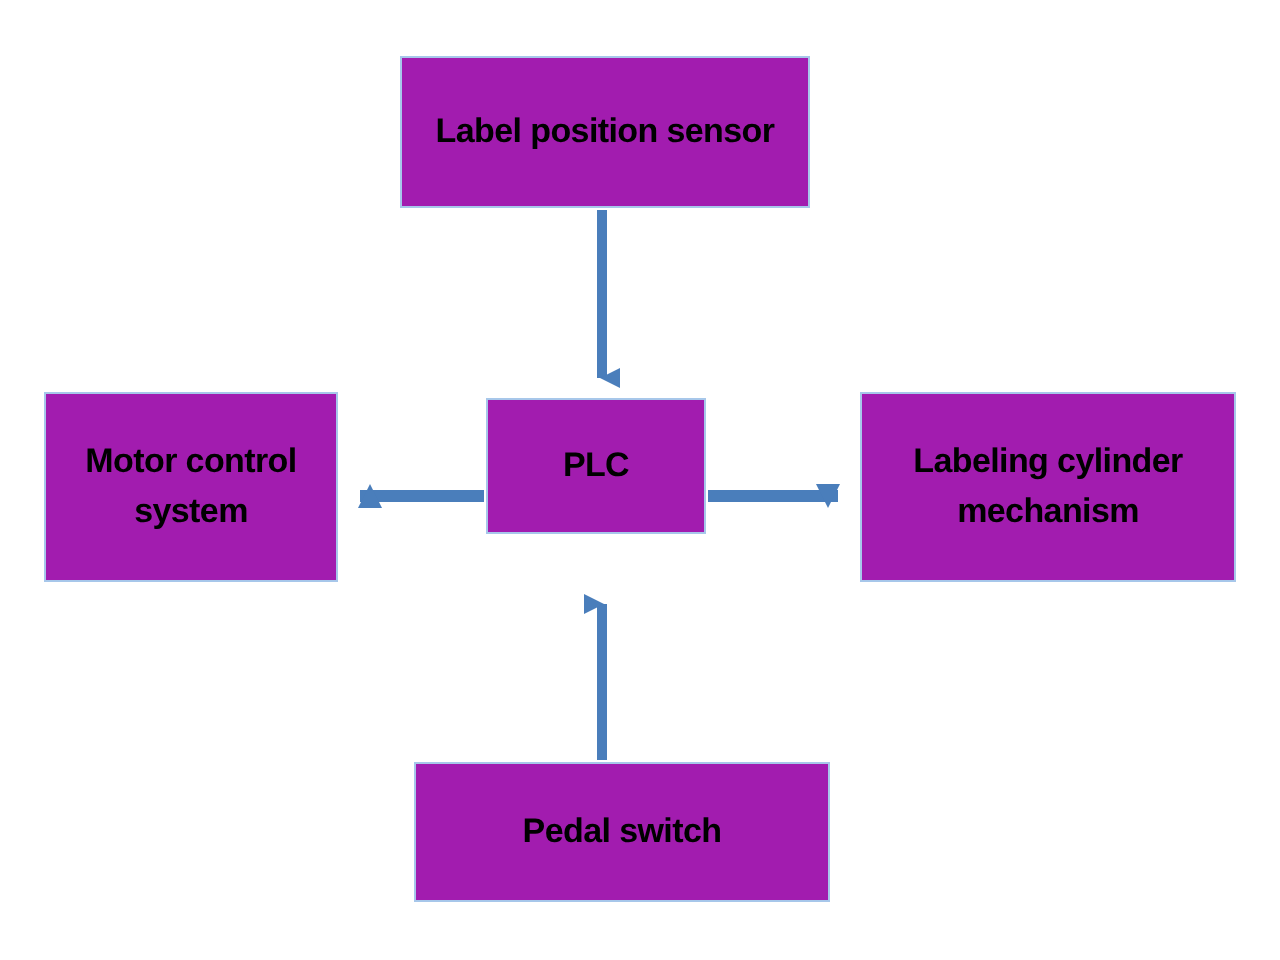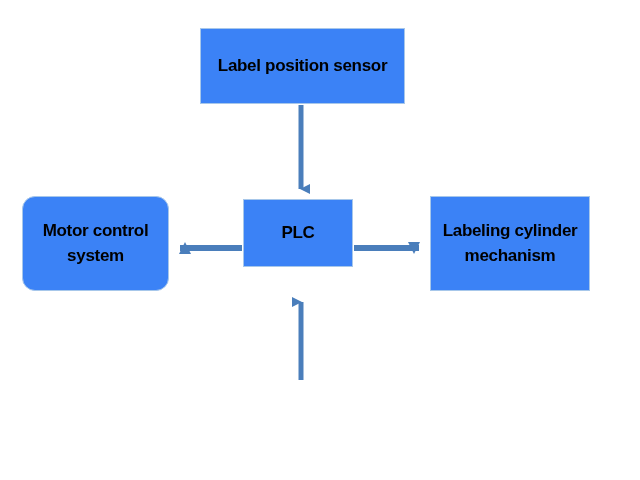--- a/index.html
+++ b/index.html
@@ -14,21 +14,21 @@
     overflow: hidden;
   }
   #canvas {
     position: relative;
     width: 640px;
     height: 480px;
     background: #ffffff;
   }
   .node {
     position: absolute;
-    background: #3b82f6;
+    background: #a21caf;
     border: 1px solid #A7C7EA;
     box-sizing: border-box;
     display: flex;
     align-items: center;
     justify-content: center;
     text-align: center;
     color: #000000;
     font-weight: bold;
     font-size: 17px;
     line-height: 1.45;
@@ -36,23 +36,23 @@
     font-family: "Liberation Sans", sans-serif;
   }
   .node-label {
     display: block;
     padding: 0 6px;
     white-space: pre-line;
   }
 
   
   #node-sensor   { left: 200px; top: 28px;  width: 205px; height: 76px; }
-  #node-motor    { left: 22px;  top: 196px; width: 147px; height: 95px; border-radius: 13px; }
+  #node-motor    { left: 22px;  top: 196px; width: 147px; height: 95px; }
   #node-plc      { left: 243px; top: 199px; width: 110px; height: 68px; }
-  #node-cylinder { left: 430px; top: 196px; width: 160px; height: 95px; }
+  #node-cylinder { left: 430px; top: 196px; width: 188px; height: 95px; }
   #node-pedal    { left: 207px; top: 381px; width: 208px; height: 70px; }
 
   
   #arrows {
     position: absolute;
     left: 0;
     top: 0;
     width: 640px;
     height: 480px;
     pointer-events: none;
@@ -103,14 +103,17 @@
 
   <div class="node" id="node-plc">
     <span class="node-label">PLC</span>
   </div>
 
   <div class="node" id="node-cylinder">
     <span class="node-label">Labeling cylinder
 mechanism</span>
   </div>
 
+  <div class="node" id="node-pedal">
+    <span class="node-label">Pedal switch</span>
+  </div>
 
 </div>
 
 </body></html>

